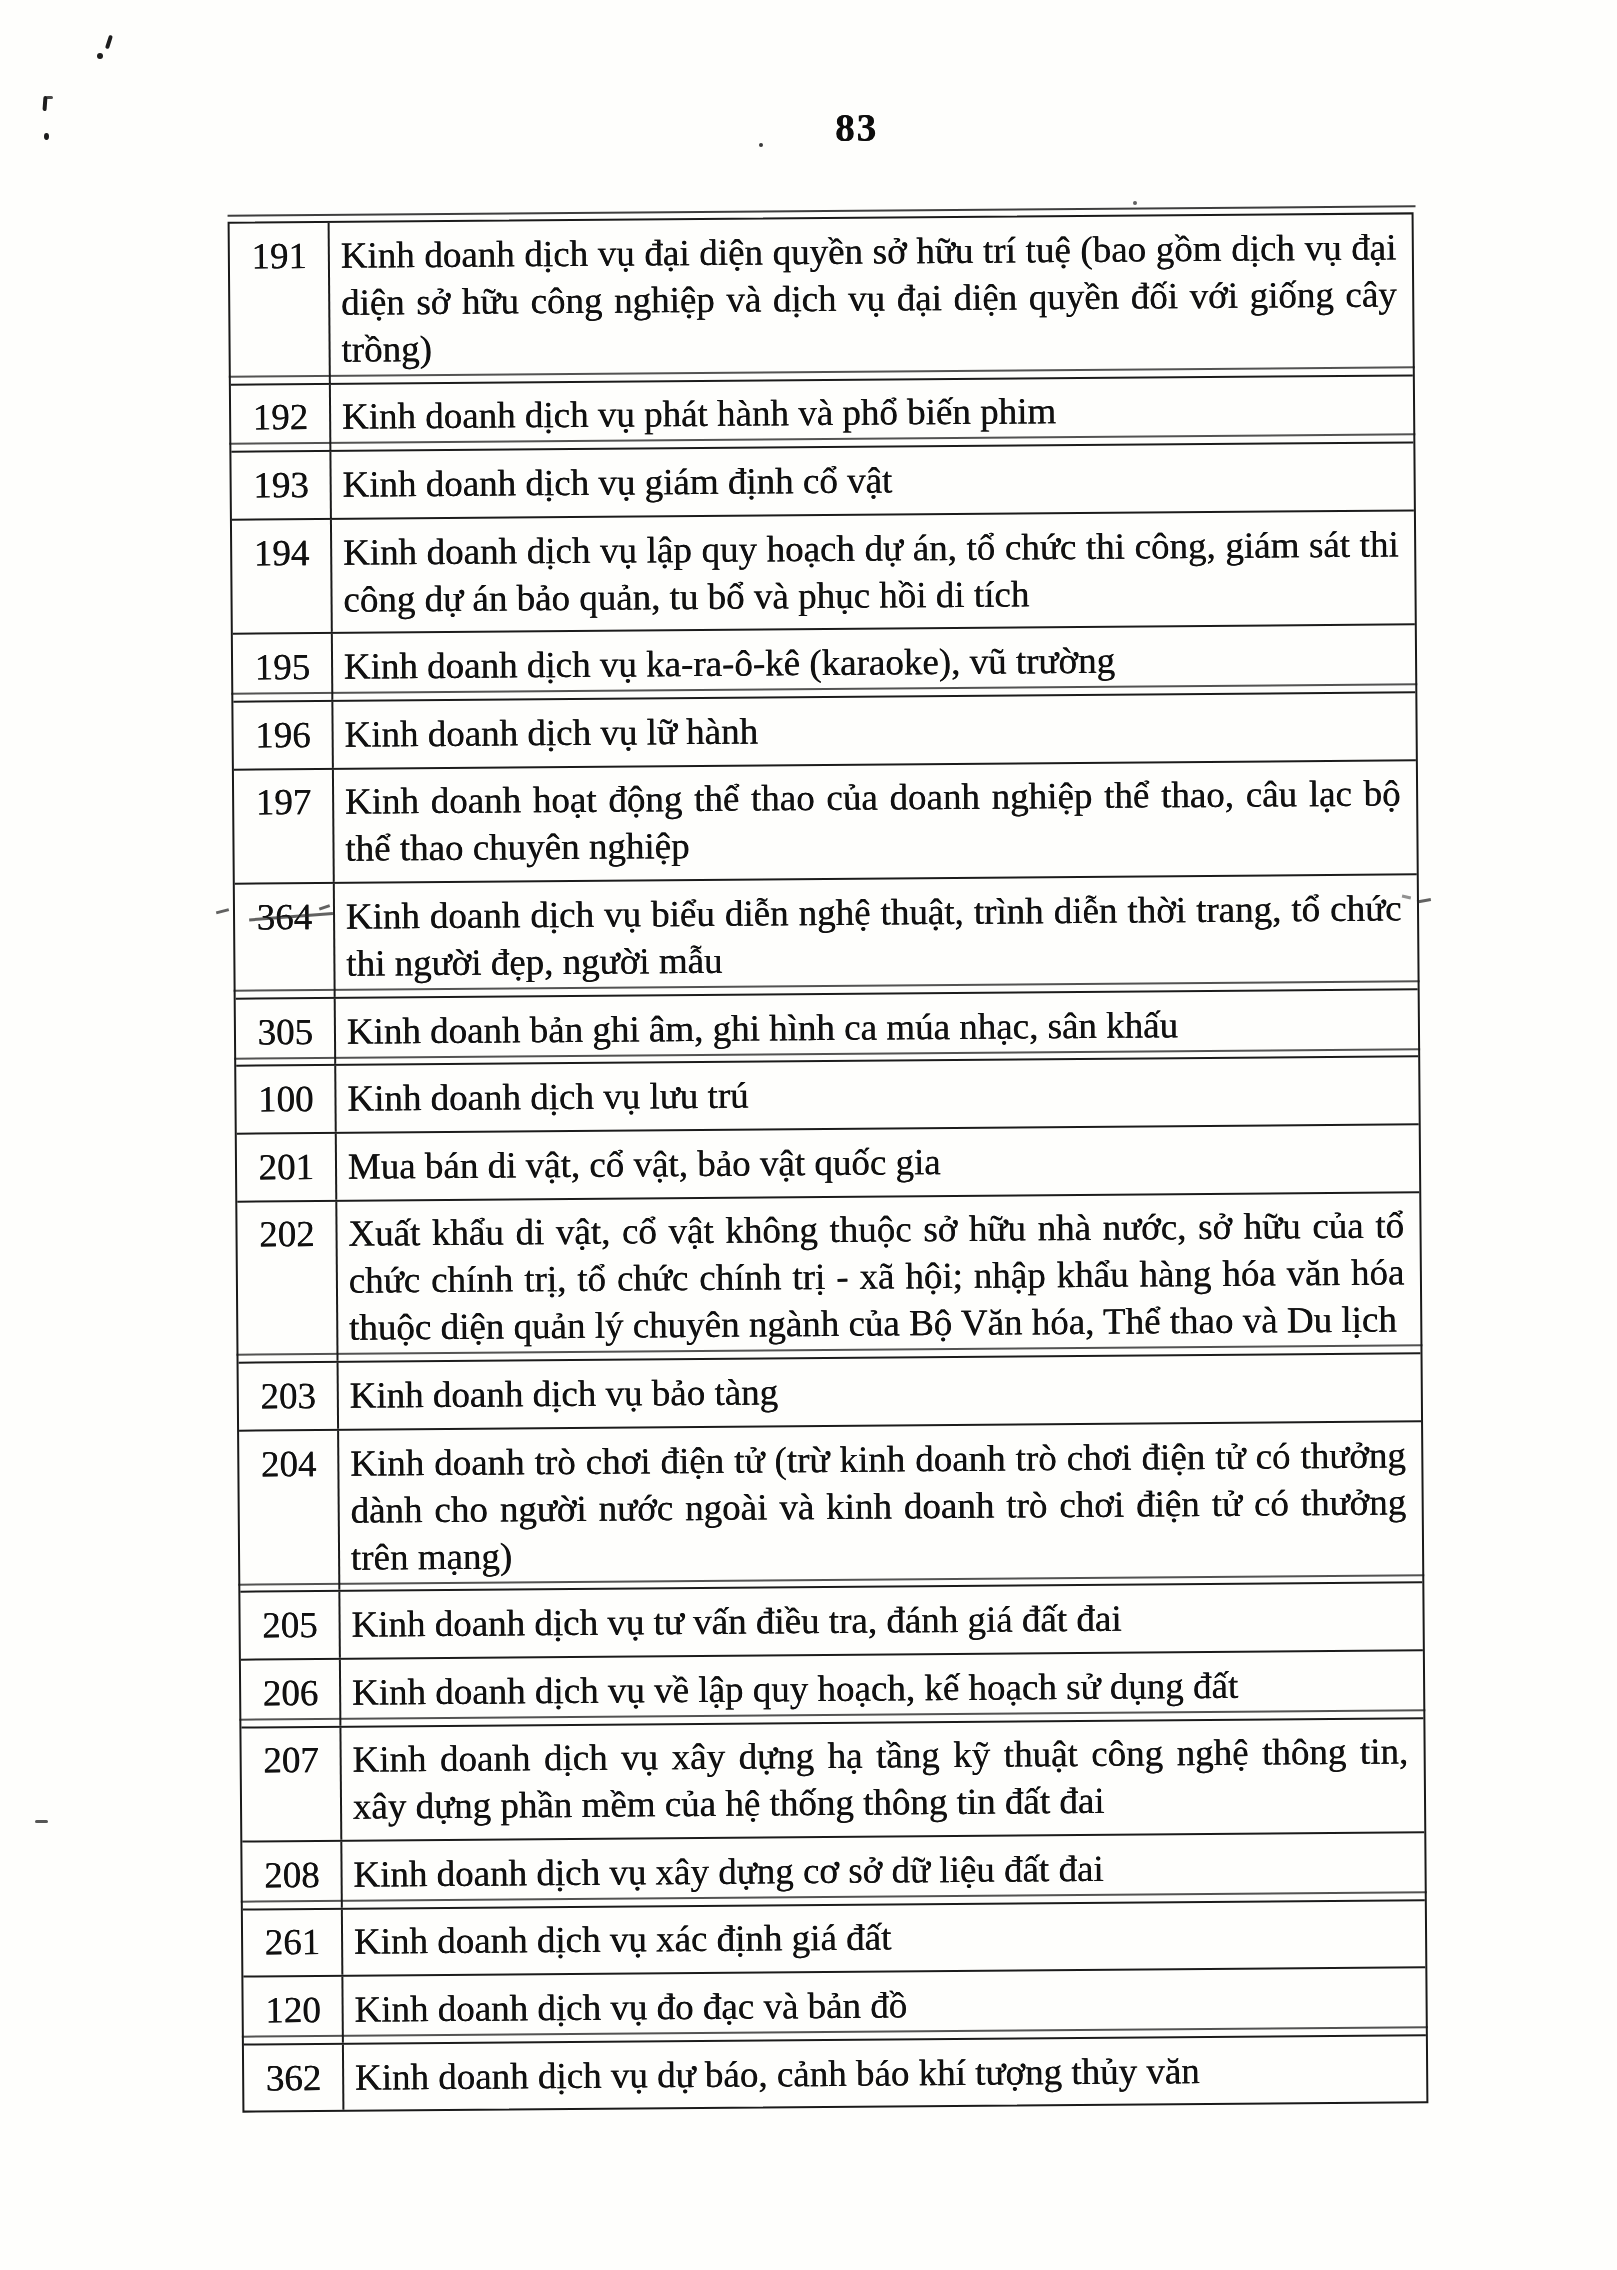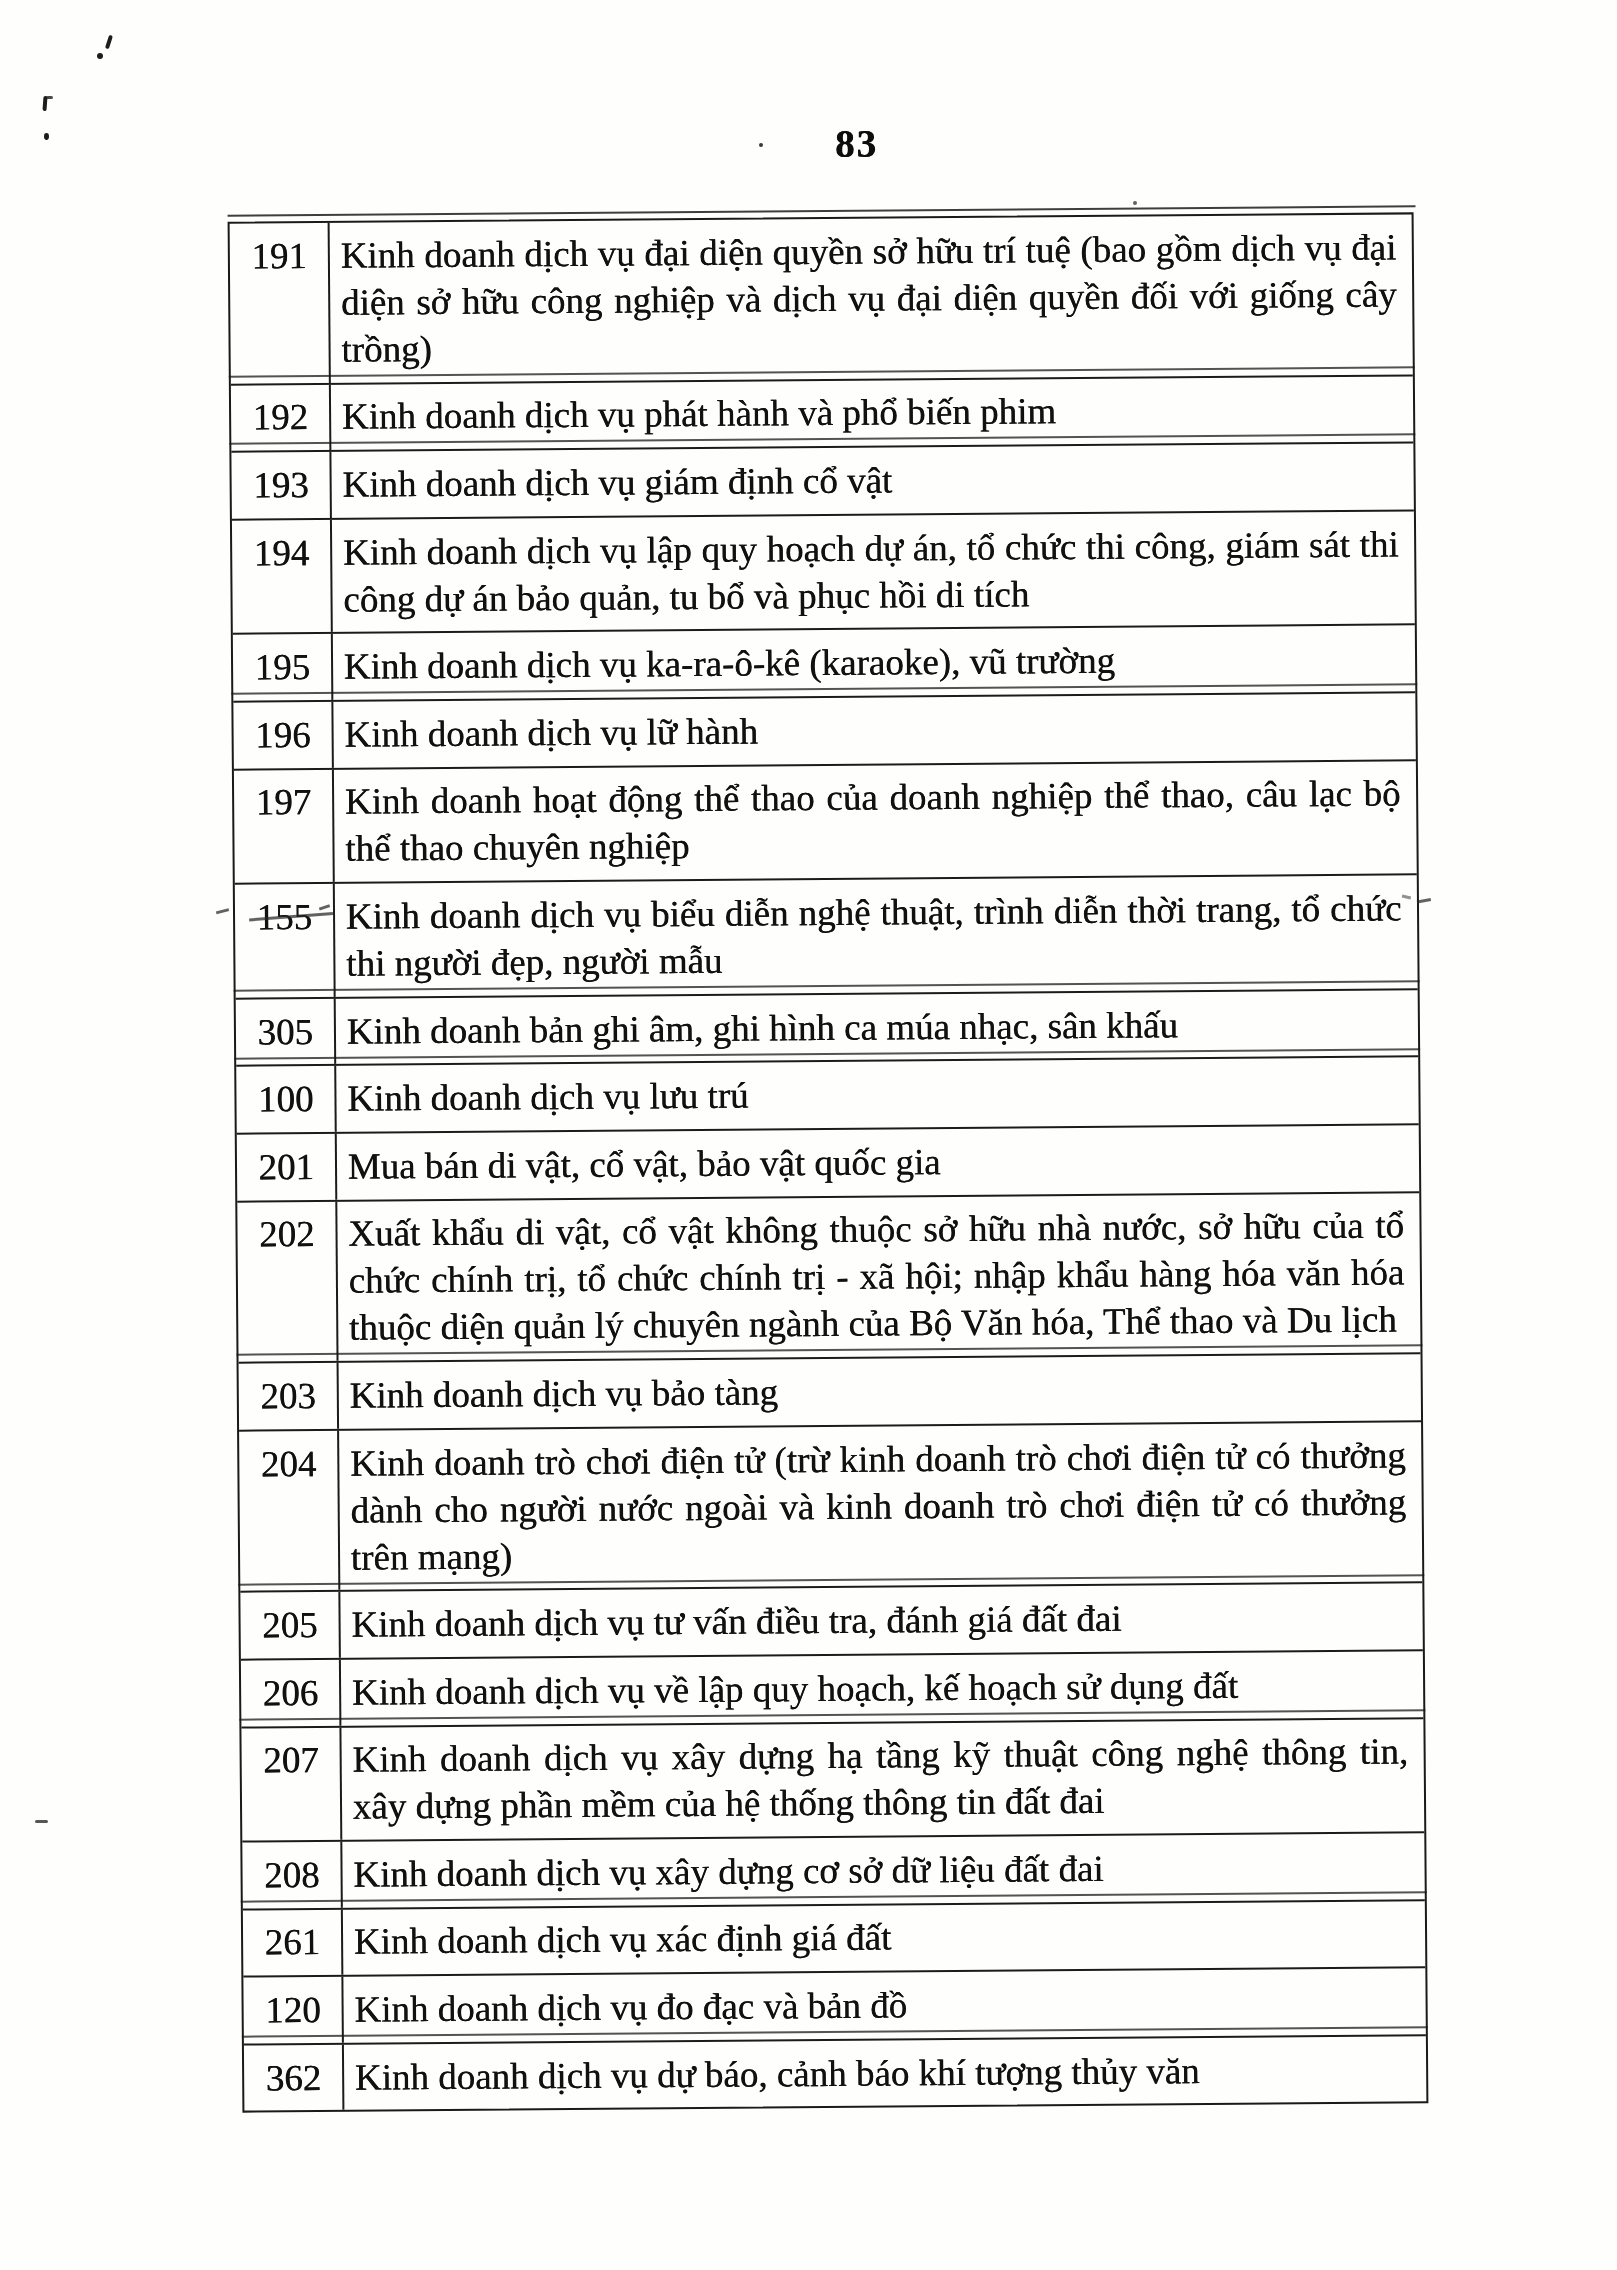--- a/index.html
+++ b/index.html
@@ -7,21 +7,21 @@
     position:relative;
     width:1618px;height:2270px;
     margin:0 auto;
     background:#fefefc;
     overflow:hidden;
     font-family:"Liberation Serif","DejaVu Serif",serif;
     color:#111;
   }
   
   .page-number{
-    position:absolute;left:835px;top:121px;
+    position:absolute;left:835px;top:105px;
     font-size:39px;font-weight:bold;letter-spacing:2px;
     color:#0d0d0d;
     text-shadow:0.4px 0 0 #0d0d0d;
   }
   
   .doc-table{
     position:absolute;left:235px;top:217px;width:1186px;
     border:2.9px solid #1a1a1a;
     transform:rotate(-0.45deg);
     transform-origin:50% 50%;
@@ -131,21 +131,21 @@
     <div class="cell cell-no">196</div>
     <div class="cell cell-desc">Kinh doanh dịch vụ lữ hành</div>
   </div>
 
   <div class="row">
     <div class="cell cell-no">197</div>
     <div class="cell cell-desc">Kinh doanh hoạt động thể thao của doanh nghiệp thể thao, câu lạc bộ thể thao chuyên nghiệp</div>
   </div>
 
   <div class="row noisy">
-    <div class="cell cell-no">155</div>
+    <div class="cell cell-no">364</div>
     <div class="cell cell-desc">Kinh doanh dịch vụ biểu diễn nghệ thuật, trình diễn thời trang, tổ chức thi người đẹp, người mẫu</div>
 
   <span class="artifact a-strike"></span>
   <span class="artifact a-left-tick"></span>
   <span class="artifact a-mid-tick"></span>
   <span class="artifact a-right-tick"></span>
   <span class="artifact a-right-tick2"></span>
 </div>
 
   <div class="row dbl">

